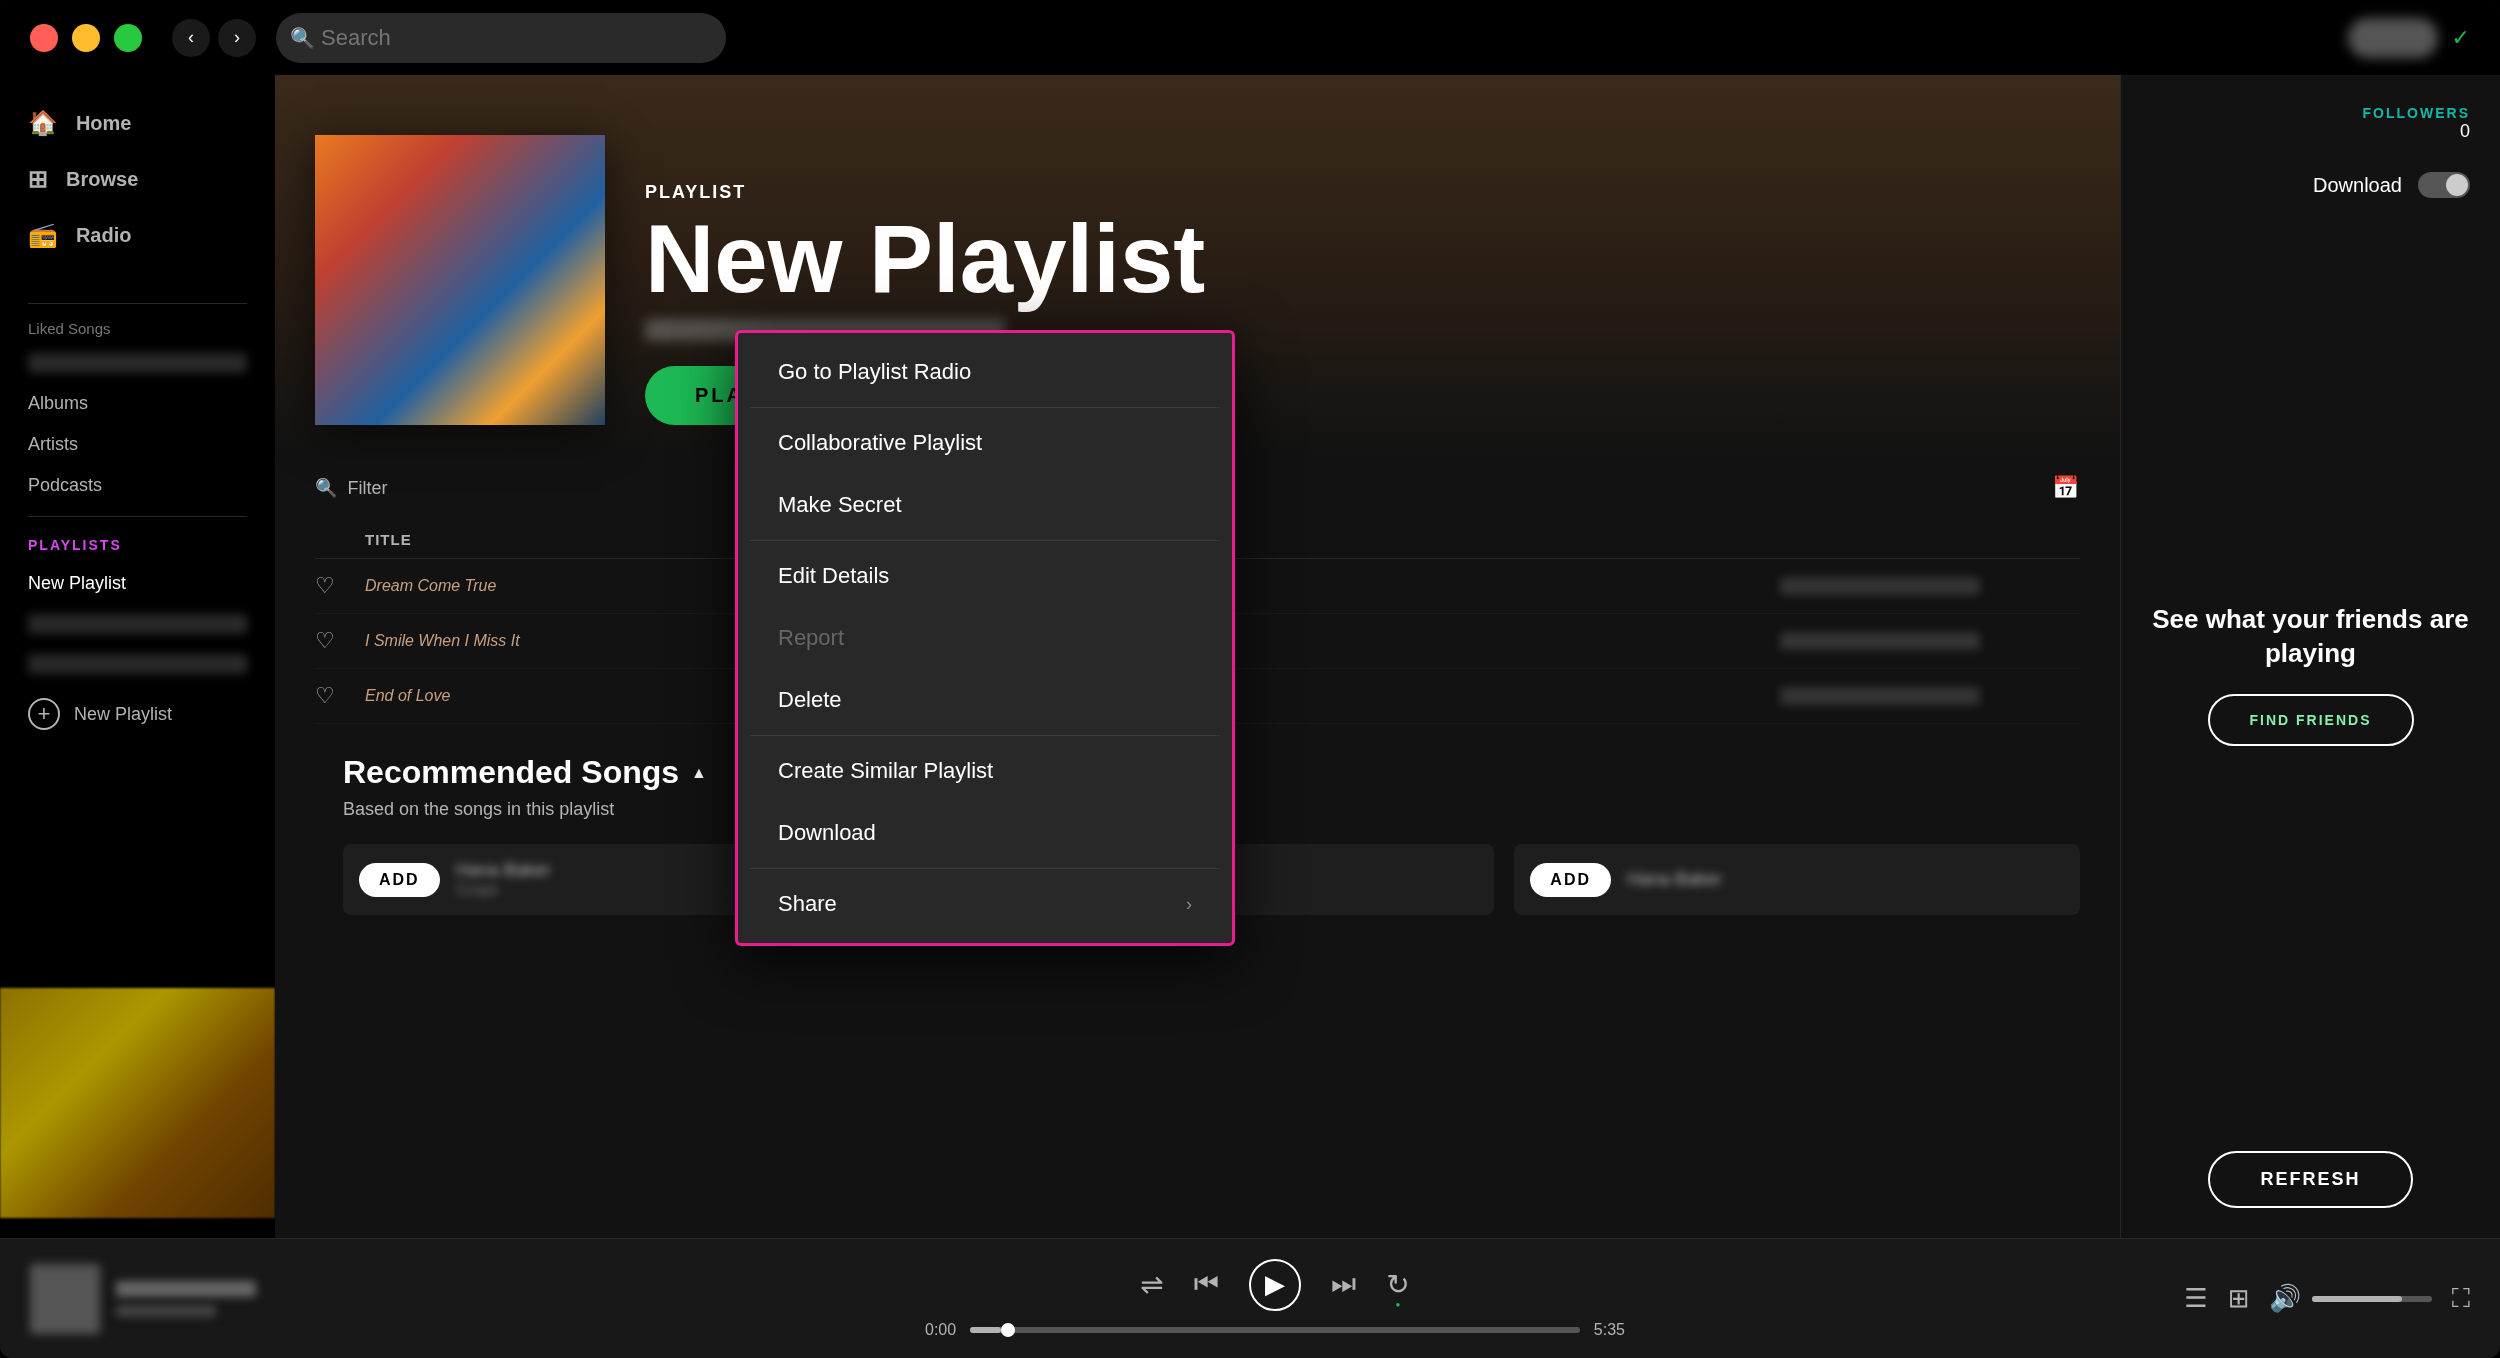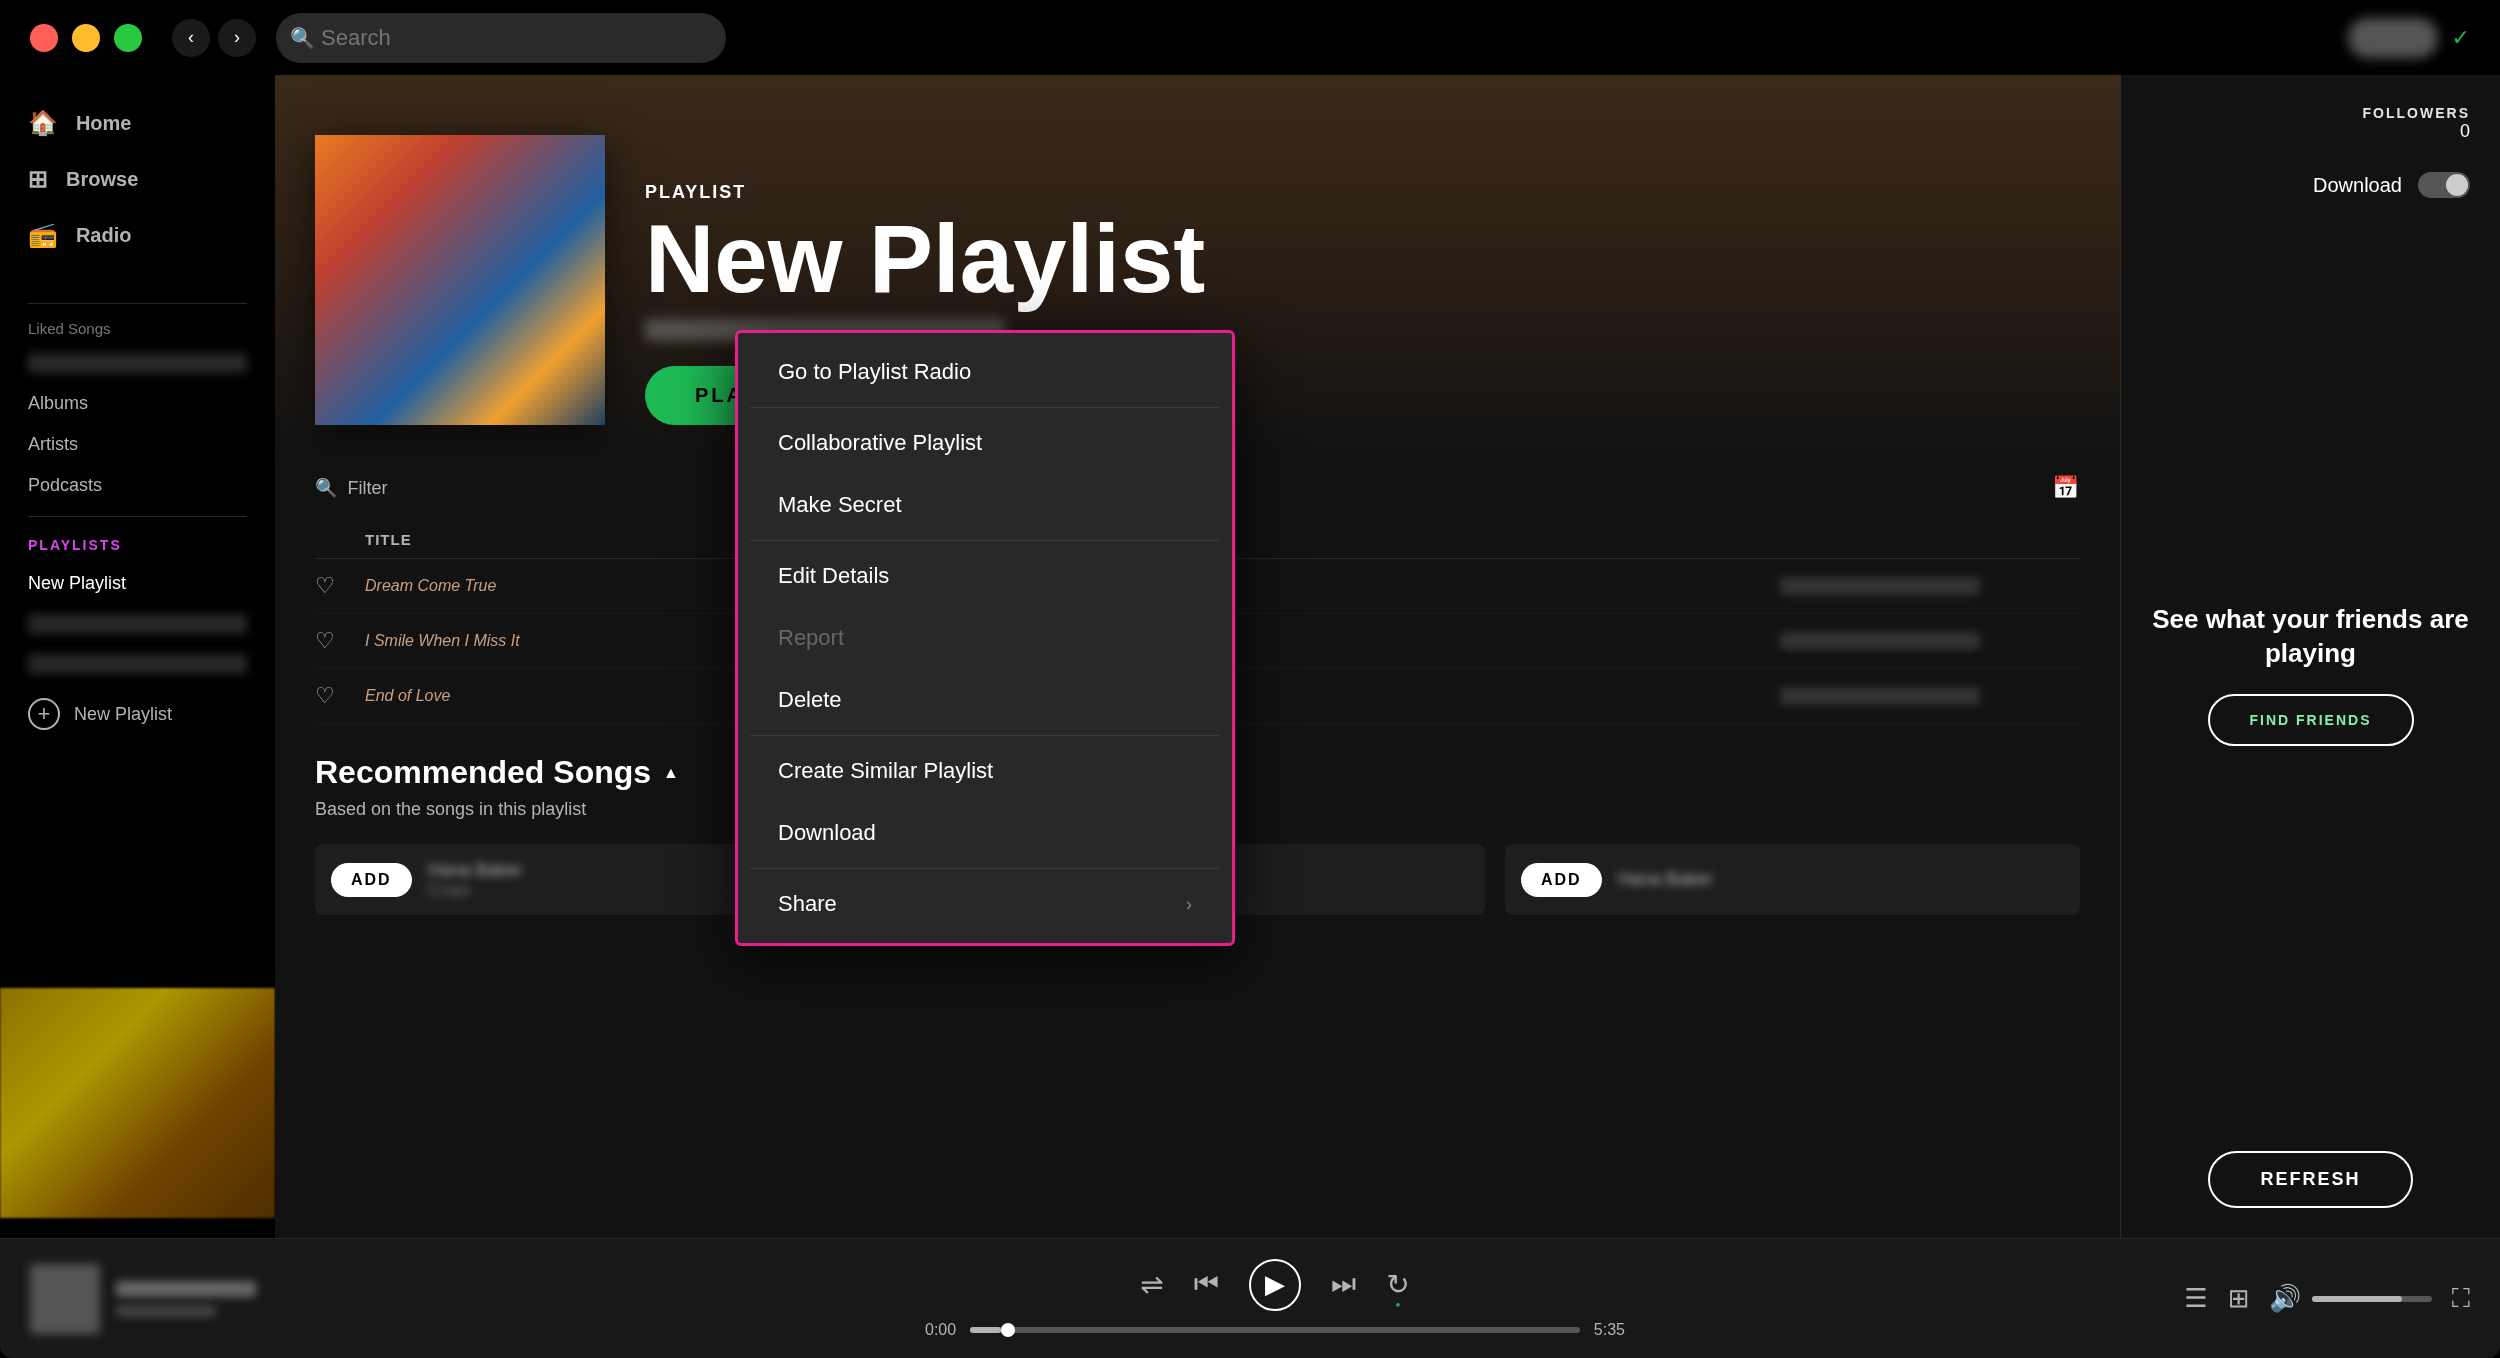--- a/index.html
+++ b/index.html
@@ -336,20 +336,21 @@
       background: #555;
       border-radius: 4px;
       filter: blur(4px);
       opacity: 0.5;
     }
     .calendar-icon { font-size: 22px; color: #b3b3b3; }
 
     
     .recommended-section {
       padding: 30px 40px;
+      margin-left: 28px;
     }
     .recommended-header {
       display: flex;
       align-items: center;
       gap: 12px;
       margin-bottom: 8px;
     }
     .recommended-title {
       font-size: 32px;
       font-weight: 700;
@@ -403,21 +404,21 @@
       padding: 30px;
       display: flex;
       flex-direction: column;
       gap: 30px;
     }
     .followers-section { text-align: right; }
     .followers-label {
       font-size: 14px;
       font-weight: 700;
       letter-spacing: 2px;
-      color: #e5e5e5;
+      color: #14b8a6;
       text-transform: uppercase;
       text-align: right;
     }
     .followers-count { font-size: 18px; color: #fff; }
 
     .download-row {
       display: flex;
       align-items: center;
       justify-content: flex-end;
       gap: 16px;

